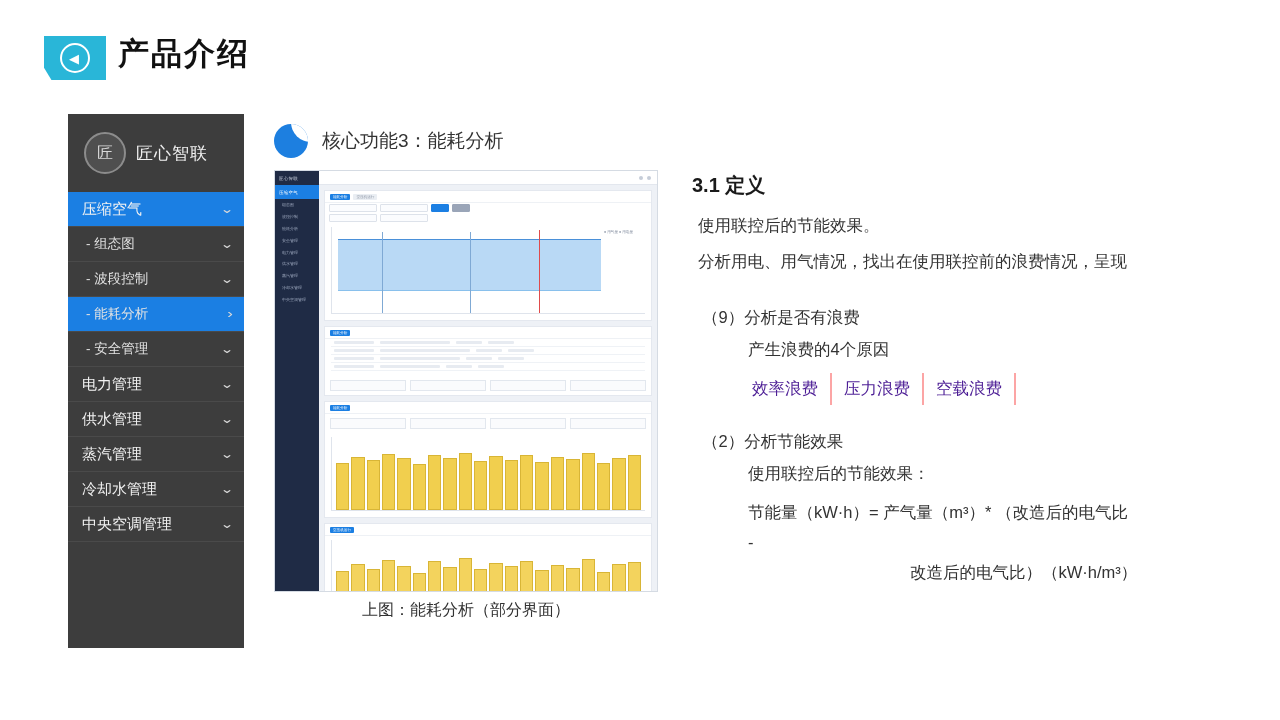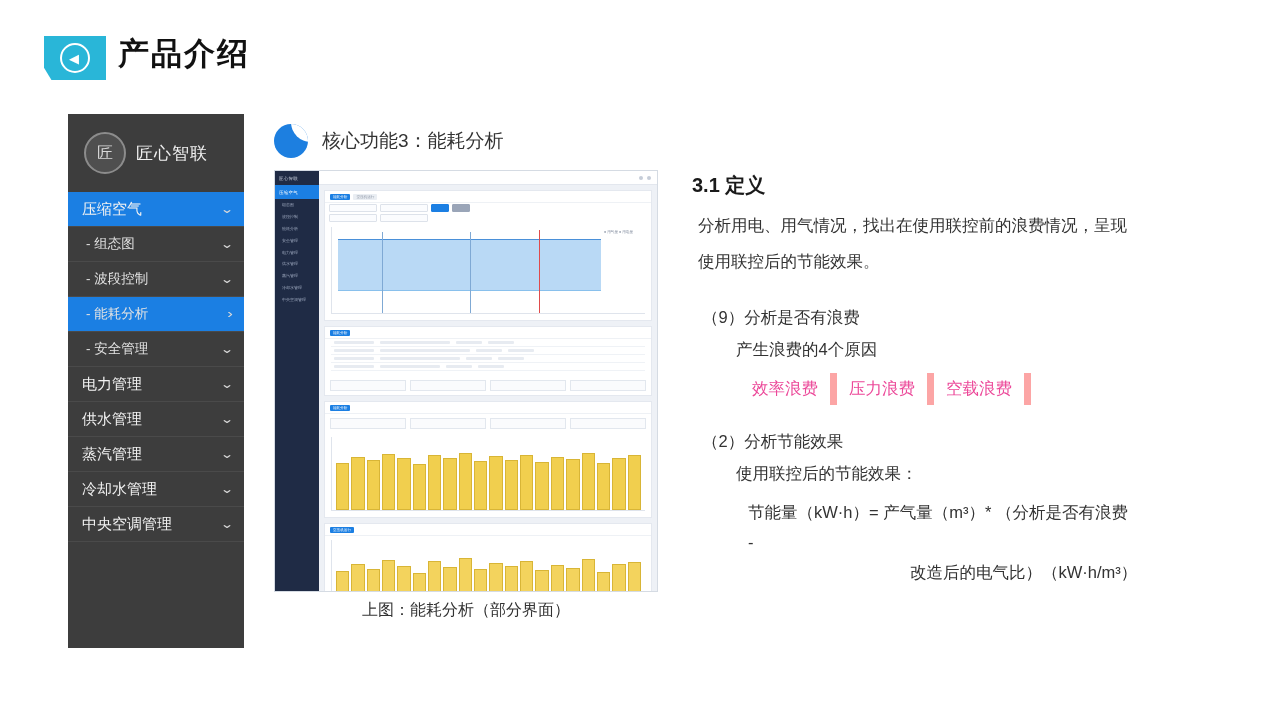--- a/index.html
+++ b/index.html
@@ -362,35 +362,35 @@
   }
   .sp-24 { height: 22px; }
   .lvl1 {
     font-size: 16.5px;
     color: #333;
     margin: 4px 0 0 10px;
   }
   .lvl2 {
     font-size: 16.5px;
     color: #333;
-    margin: 10px 0 0 44px;
+    margin: 10px 0 0 56px;
   }
   #reason-row {
     display: flex;
     align-items: stretch;
     margin: 12px 0 0 60px;
     height: 32px;
   }
   #reason-row .ritem {
     font-size: 16.5px;
-    color: #ec4899;
+    color: #4c1d95;
     padding: 0 12px;
     display: flex;
     align-items: center;
-    border-right: 7px solid #fca5a5;
+    border-right: 2px solid #fca5a5;
   }
   #reason-row .ritem:first-child { padding-left: 0; }
   #reason-row .ritem.last {
     border-right: none;
     background: #1b7fe3;
     color: #ffffff;
     padding: 0 16px;
     margin-left: 10px;
   }
   .formula {
@@ -612,35 +612,35 @@
       </div>
 
     </div>
   </div>
 </div>
 
 <div id="caption">上图：能耗分析（部分界面）</div>
 
 <div id="right">
   <div class="h-sec">3.1 定义</div>
+  <div class="p-body">使用联控后的节能效果。</div>
   <div class="p-body">分析用电、用气情况，找出在使用联控前的浪费情况，呈现</div>
-  <div class="p-body">使用联控后的节能效果。</div>
 
   <div class="sp-24"></div>
 
   <div class="lvl1">（9）分析是否有浪费</div>
   <div class="lvl2">产生浪费的4个原因</div>
 
   <div id="reason-row">
     <div class="ritem">效率浪费</div>
     <div class="ritem">压力浪费</div>
     <div class="ritem">空载浪费</div>
   </div>
 
   <div class="lvl1" style="margin-top:26px">（2）分析节能效果</div>
   <div class="lvl2">使用联控后的节能效果：</div>
 
   <div class="formula">
-    <span>节能量（kW·h）=  产气量（m³）*  （分析是否有浪费</span>
+    <span>节能量（kW·h）=  产气量（m³）*  （改造后的电气比</span>
     <span class="tail" style="margin-left:0">-</span>
     <span class="tail">改造后的电气比）（kW·h/m³）</span>
   </div>
 </div>
 
 </body></html>

